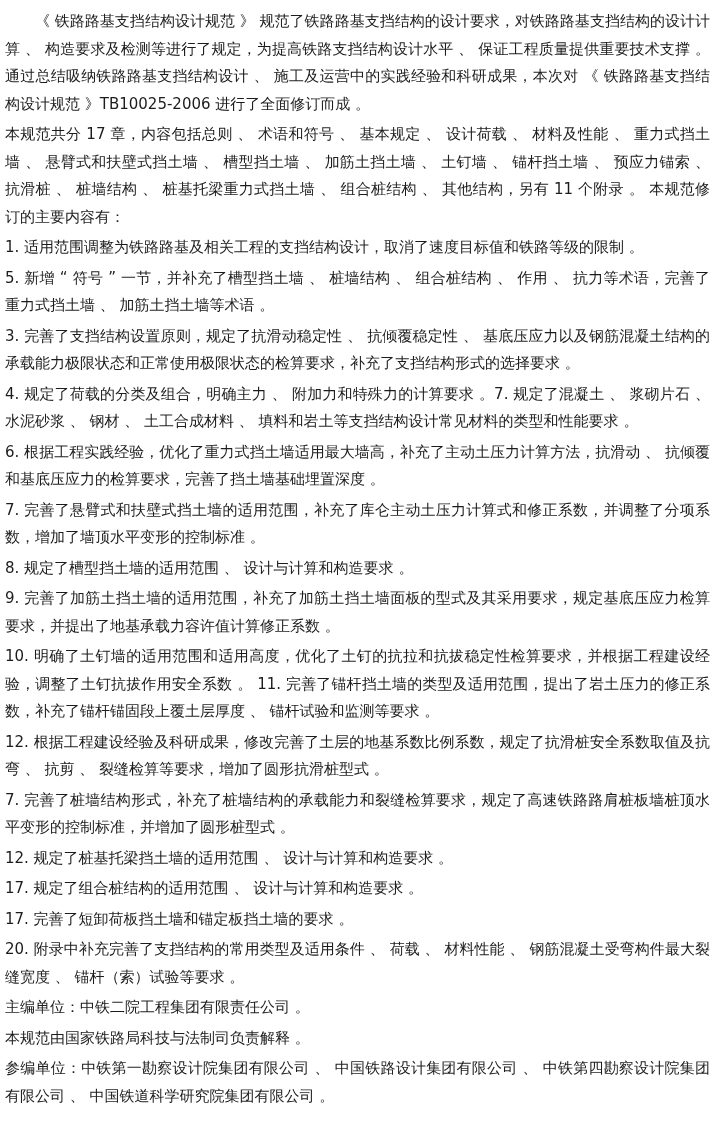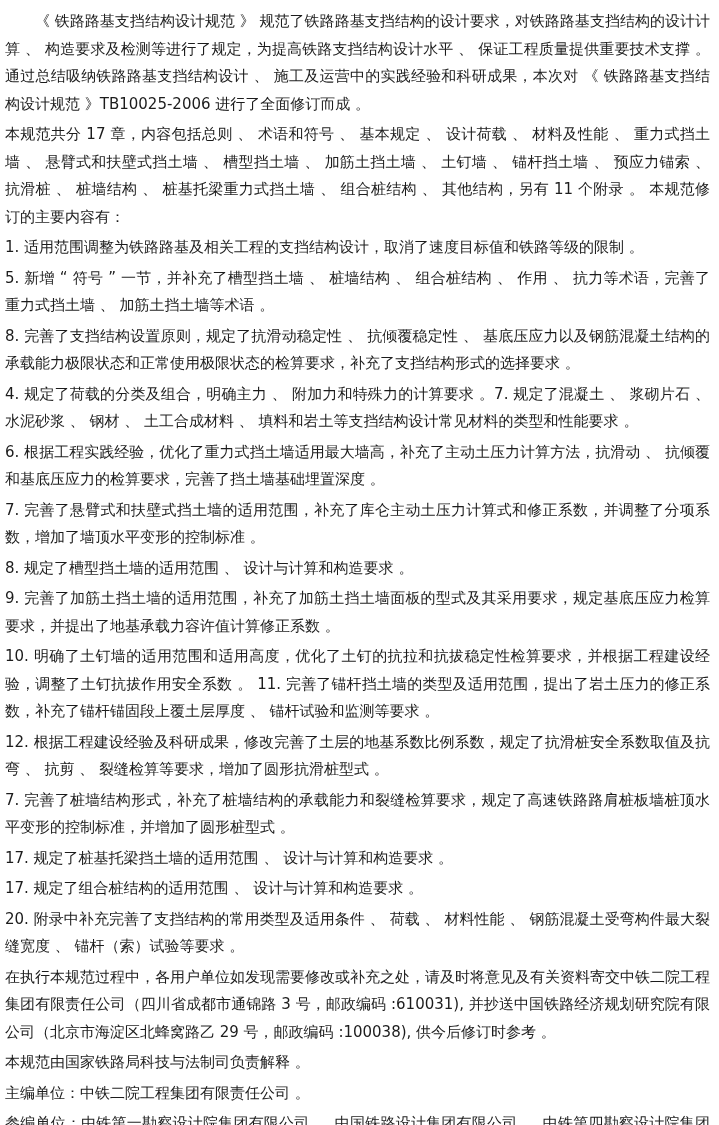--- a/index.html
+++ b/index.html
@@ -27,30 +27,30 @@
   }
 </style>
 </head>
 <body>
 
 <div class="page">
   <p class="first-indent">《 铁路路基支挡结构设计规范 》 规范了铁路路基支挡结构的设计要求，对铁路路基支挡结构的设计计算 、 构造要求及检测等进行了规定，为提高铁路支挡结构设计水平 、 保证工程质量提供重要技术支撑 。 通过总结吸纳铁路路基支挡结构设计 、 施工及运营中的实践经验和科研成果，本次对 《 铁路路基支挡结构设计规范 》TB10025-2006 进行了全面修订而成 。</p>
   <p>本规范共分 17 章，内容包括总则 、 术语和符号 、 基本规定 、 设计荷载 、 材料及性能 、 重力式挡土墙 、 悬臂式和扶壁式挡土墙 、 槽型挡土墙 、 加筋土挡土墙 、 土钉墙 、 锚杆挡土墙 、 预应力锚索 、 抗滑桩 、 桩墙结构 、 桩基托梁重力式挡土墙 、 组合桩结构 、 其他结构，另有 11 个附录 。 本规范修订的主要内容有：</p>
   <p>1. 适用范围调整为铁路路基及相关工程的支挡结构设计，取消了速度目标值和铁路等级的限制 。</p>
   <p>5. 新增 “ 符号 ” 一节，并补充了槽型挡土墙 、 桩墙结构 、 组合桩结构 、 作用 、 抗力等术语，完善了重力式挡土墙 、 加筋土挡土墙等术语 。</p>
-  <p>8. 完善了支挡结构设置原则，规定了抗滑动稳定性 、 抗倾覆稳定性 、 基底压应力以及钢筋混凝土结构的承载能力极限状态和正常使用极限状态的检算要求，补充了支挡结构形式的选择要求 。</p>
+  <p>3. 完善了支挡结构设置原则，规定了抗滑动稳定性 、 抗倾覆稳定性 、 基底压应力以及钢筋混凝土结构的承载能力极限状态和正常使用极限状态的检算要求，补充了支挡结构形式的选择要求 。</p>
   <p>4. 规定了荷载的分类及组合，明确主力 、 附加力和特殊力的计算要求 。7. 规定了混凝土 、 浆砌片石 、 水泥砂浆 、 钢材 、 土工合成材料 、 填料和岩土等支挡结构设计常见材料的类型和性能要求 。</p>
   <p>6. 根据工程实践经验，优化了重力式挡土墙适用最大墙高，补充了主动土压力计算方法，抗滑动 、 抗倾覆和基底压应力的检算要求，完善了挡土墙基础埋置深度 。</p>
   <p>7. 完善了悬臂式和扶壁式挡土墙的适用范围，补充了库仑主动土压力计算式和修正系数，并调整了分项系数，增加了墙顶水平变形的控制标准 。</p>
   <p>8. 规定了槽型挡土墙的适用范围 、 设计与计算和构造要求 。</p>
   <p>9. 完善了加筋土挡土墙的适用范围，补充了加筋土挡土墙面板的型式及其采用要求，规定基底压应力检算要求，并提出了地基承载力容许值计算修正系数 。</p>
   <p>10. 明确了土钉墙的适用范围和适用高度，优化了土钉的抗拉和抗拔稳定性检算要求，并根据工程建设经验，调整了土钉抗拔作用安全系数 。 11. 完善了锚杆挡土墙的类型及适用范围，提出了岩土压力的修正系数，补充了锚杆锚固段上覆土层厚度 、 锚杆试验和监测等要求 。</p>
   <p>12. 根据工程建设经验及科研成果，修改完善了土层的地基系数比例系数，规定了抗滑桩安全系数取值及抗弯 、 抗剪 、 裂缝检算等要求，增加了圆形抗滑桩型式 。</p>
   <p>7. 完善了桩墙结构形式，补充了桩墙结构的承载能力和裂缝检算要求，规定了高速铁路路肩桩板墙桩顶水平变形的控制标准，并增加了圆形桩型式 。</p>
-  <p>17. 规定了桩基托梁挡土墙的适用范围 、 设计与计算和构造要求 。</p>
+  <p>12. 规定了桩基托梁挡土墙的适用范围 、 设计与计算和构造要求 。</p>
   <p>17. 规定了组合桩结构的适用范围 、 设计与计算和构造要求 。</p>
+  <p>17. 完善了短卸荷板挡土墙和锚定板挡土墙的要求 。</p>
   <p>20. 附录中补充完善了支挡结构的常用类型及适用条件 、 荷载 、 材料性能 、 钢筋混凝土受弯构件最大裂缝宽度 、 锚杆（索）试验等要求 。</p>
-  <p>在执行本规范过程中，各用户单位如发现需要修改或补充之处，请及时将意见及有关资料寄交中铁二院工程集团有限责任公司（四川省成都市通锦路 3 号，邮政编码 :610031), 并抄送中国铁路经济规划研究院有限公司（北京市海淀区北蜂窝路乙 29 号，邮政编码 :100038), 供今后修订时参考 。</p>
+  <p>主编单位：中铁二院工程集团有限责任公司 。</p>
   <p>本规范由国家铁路局科技与法制司负责解释 。</p>
-  <p>主编单位：中铁二院工程集团有限责任公司 。</p>
   <p>参编单位：中铁第一勘察设计院集团有限公司 、 中国铁路设计集团有限公司 、 中铁第四勘察设计院集团有限公司 、 中国铁道科学研究院集团有限公司 。</p>
 
 </div>
 
 </body></html>

